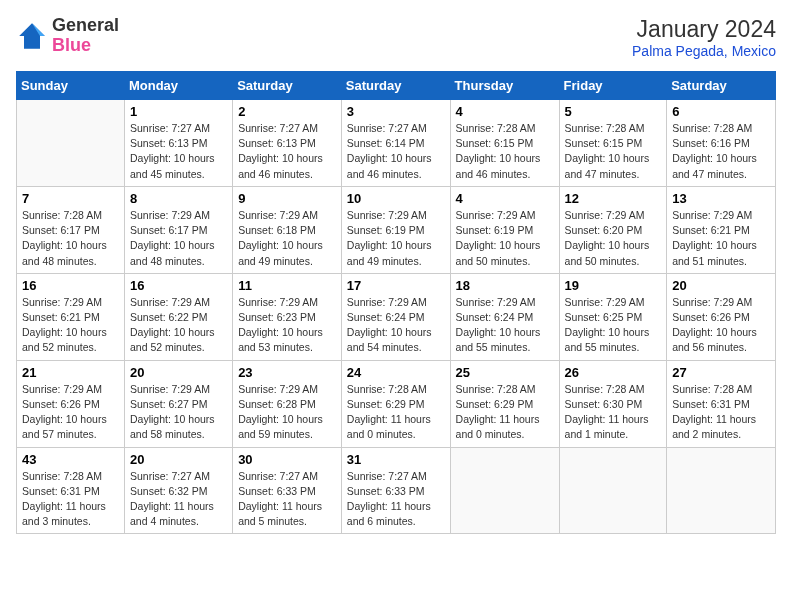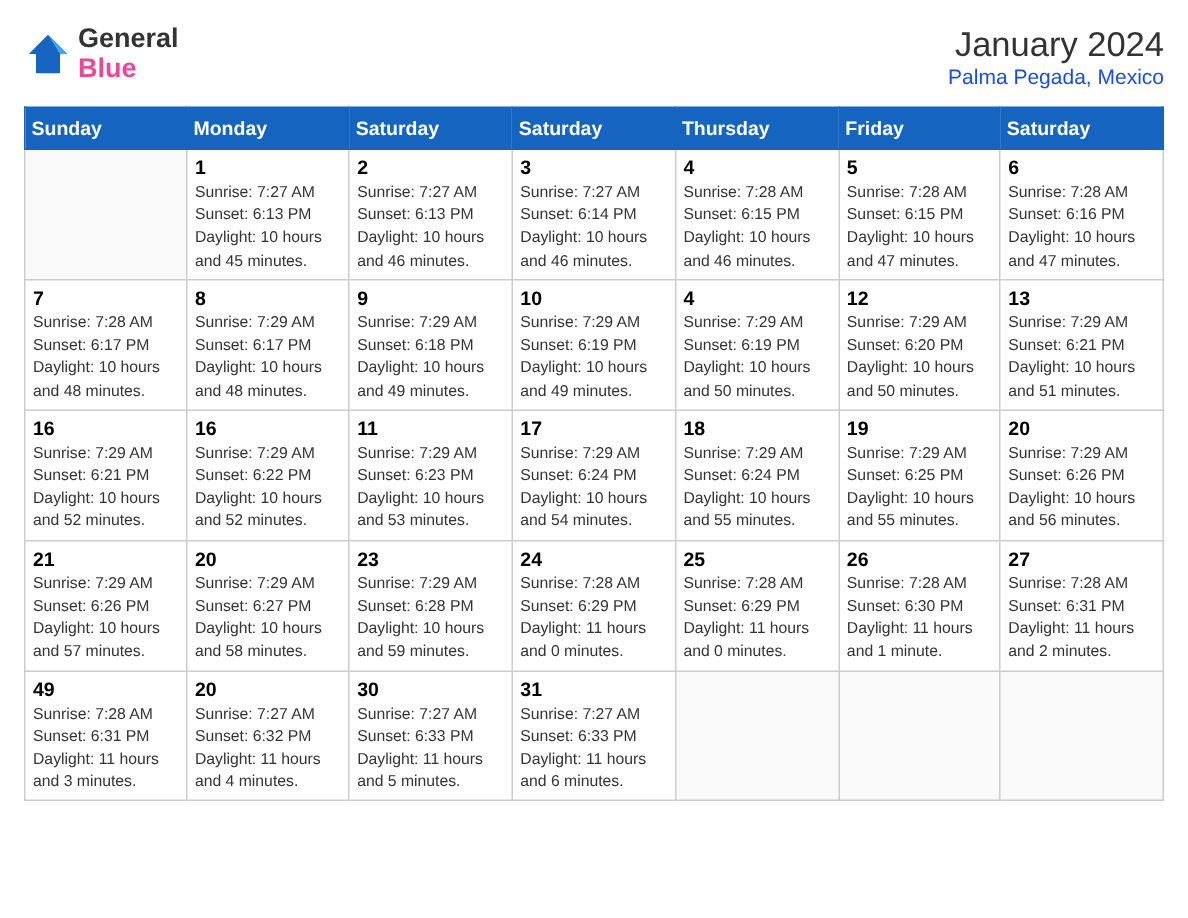--- a/index.html
+++ b/index.html
@@ -227,21 +227,21 @@
           <span class="day-number">26</span>
           <div class="day-info">Sunrise: 7:28 AM<br>Sunset: 6:30 PM<br>Daylight: 11 hours<br>and 1 minute.</div>
         </td>
         <td>
           <span class="day-number">27</span>
           <div class="day-info">Sunrise: 7:28 AM<br>Sunset: 6:31 PM<br>Daylight: 11 hours<br>and 2 minutes.</div>
         </td>
       </tr>
       <tr>
         <td>
-          <span class="day-number">49</span>
+          <span class="day-number">43</span>
           <div class="day-info">Sunrise: 7:28 AM<br>Sunset: 6:31 PM<br>Daylight: 11 hours<br>and 3 minutes.</div>
         </td>
         <td>
           <span class="day-number">20</span>
           <div class="day-info">Sunrise: 7:27 AM<br>Sunset: 6:32 PM<br>Daylight: 11 hours<br>and 4 minutes.</div>
         </td>
         <td>
           <span class="day-number">30</span>
           <div class="day-info">Sunrise: 7:27 AM<br>Sunset: 6:33 PM<br>Daylight: 11 hours<br>and 5 minutes.</div>
         </td>

